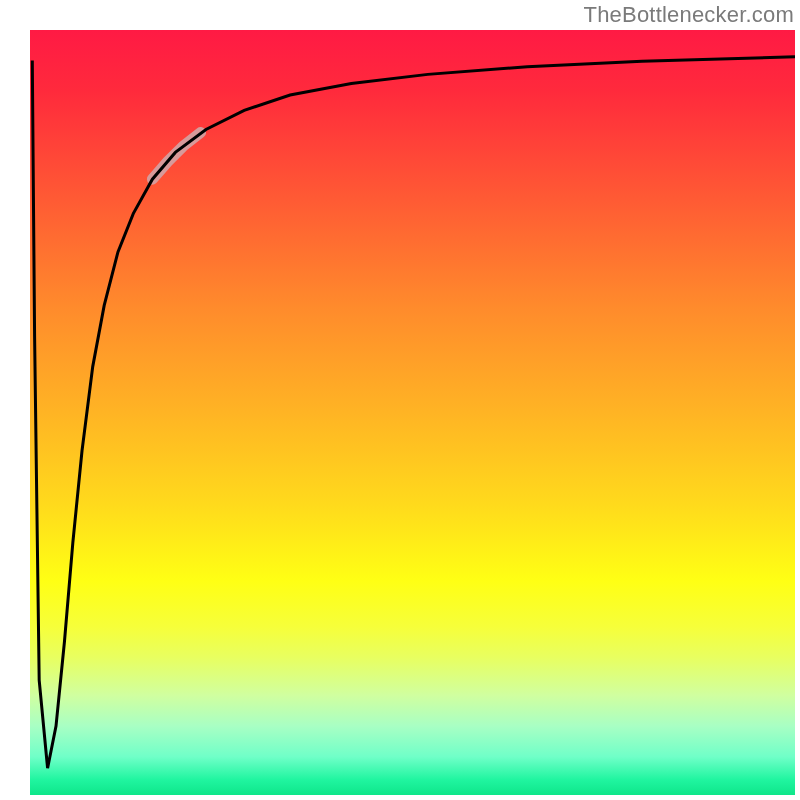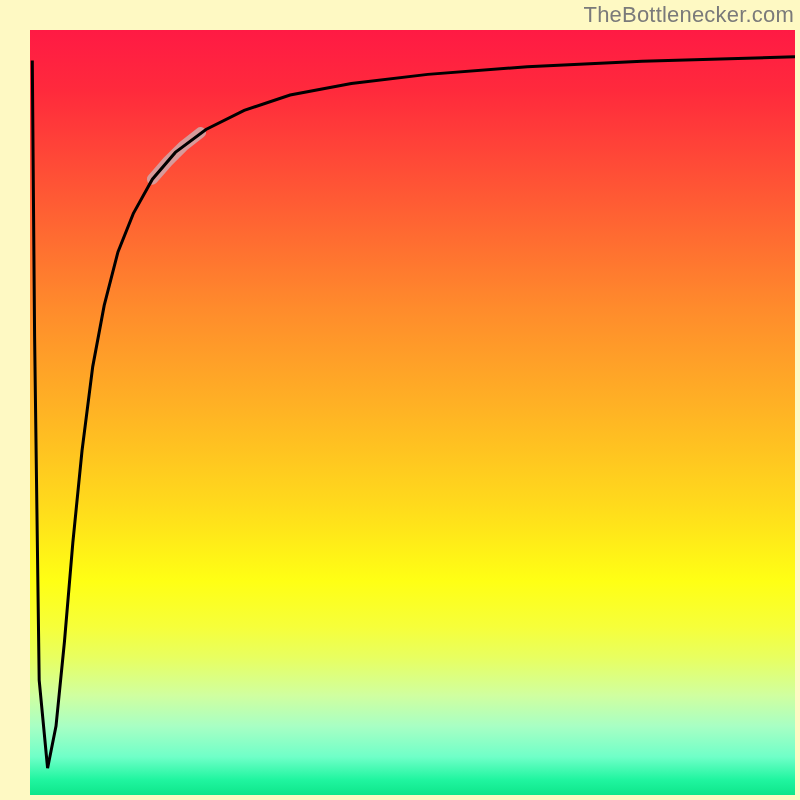--- a/index.html
+++ b/index.html
@@ -7,21 +7,21 @@
     padding: 0;
     width: 800px;
     height: 800px;
     background: #000;
     font-family: Arial, Helvetica, sans-serif;
   }
   .frame {
     position: relative;
     width: 800px;
     height: 800px;
-    background: #fef9c3;
+    background: #ffffff;
   }
   .watermark {
     position: absolute;
     top: 2px;
     right: 6px;
     color: #7a7a7a;
     font-size: 22px;
     font-weight: 400;
     letter-spacing: 0.2px;
     z-index: 10;

